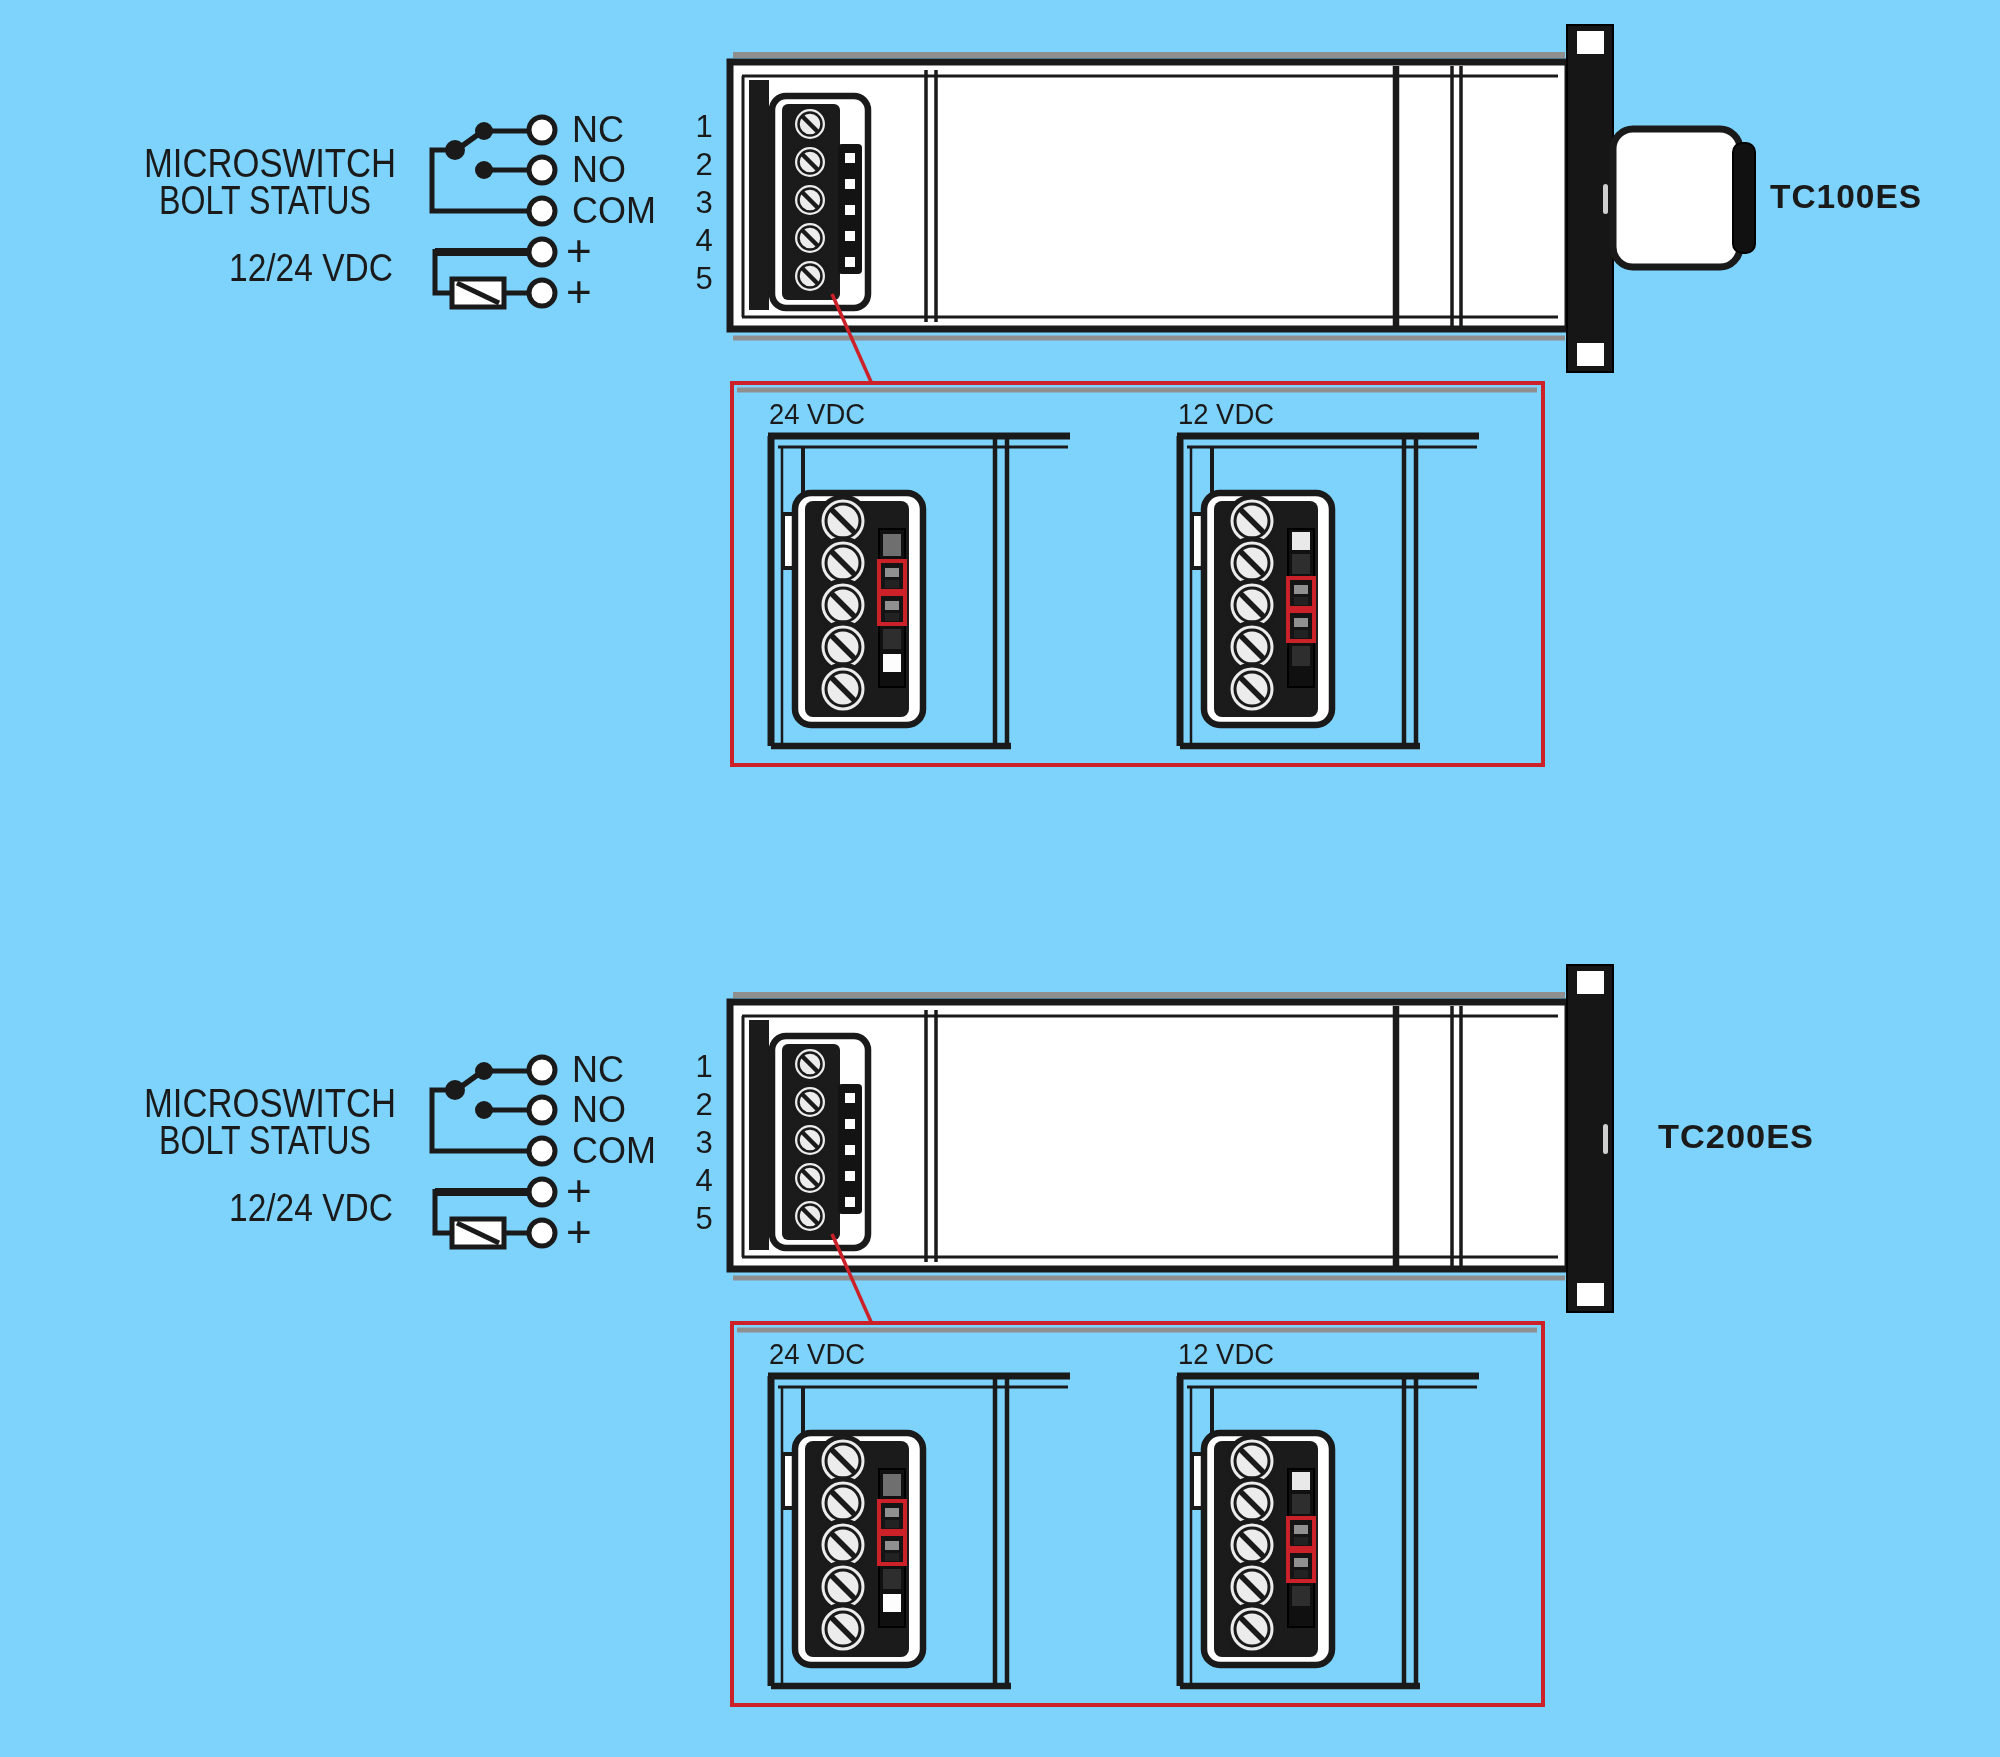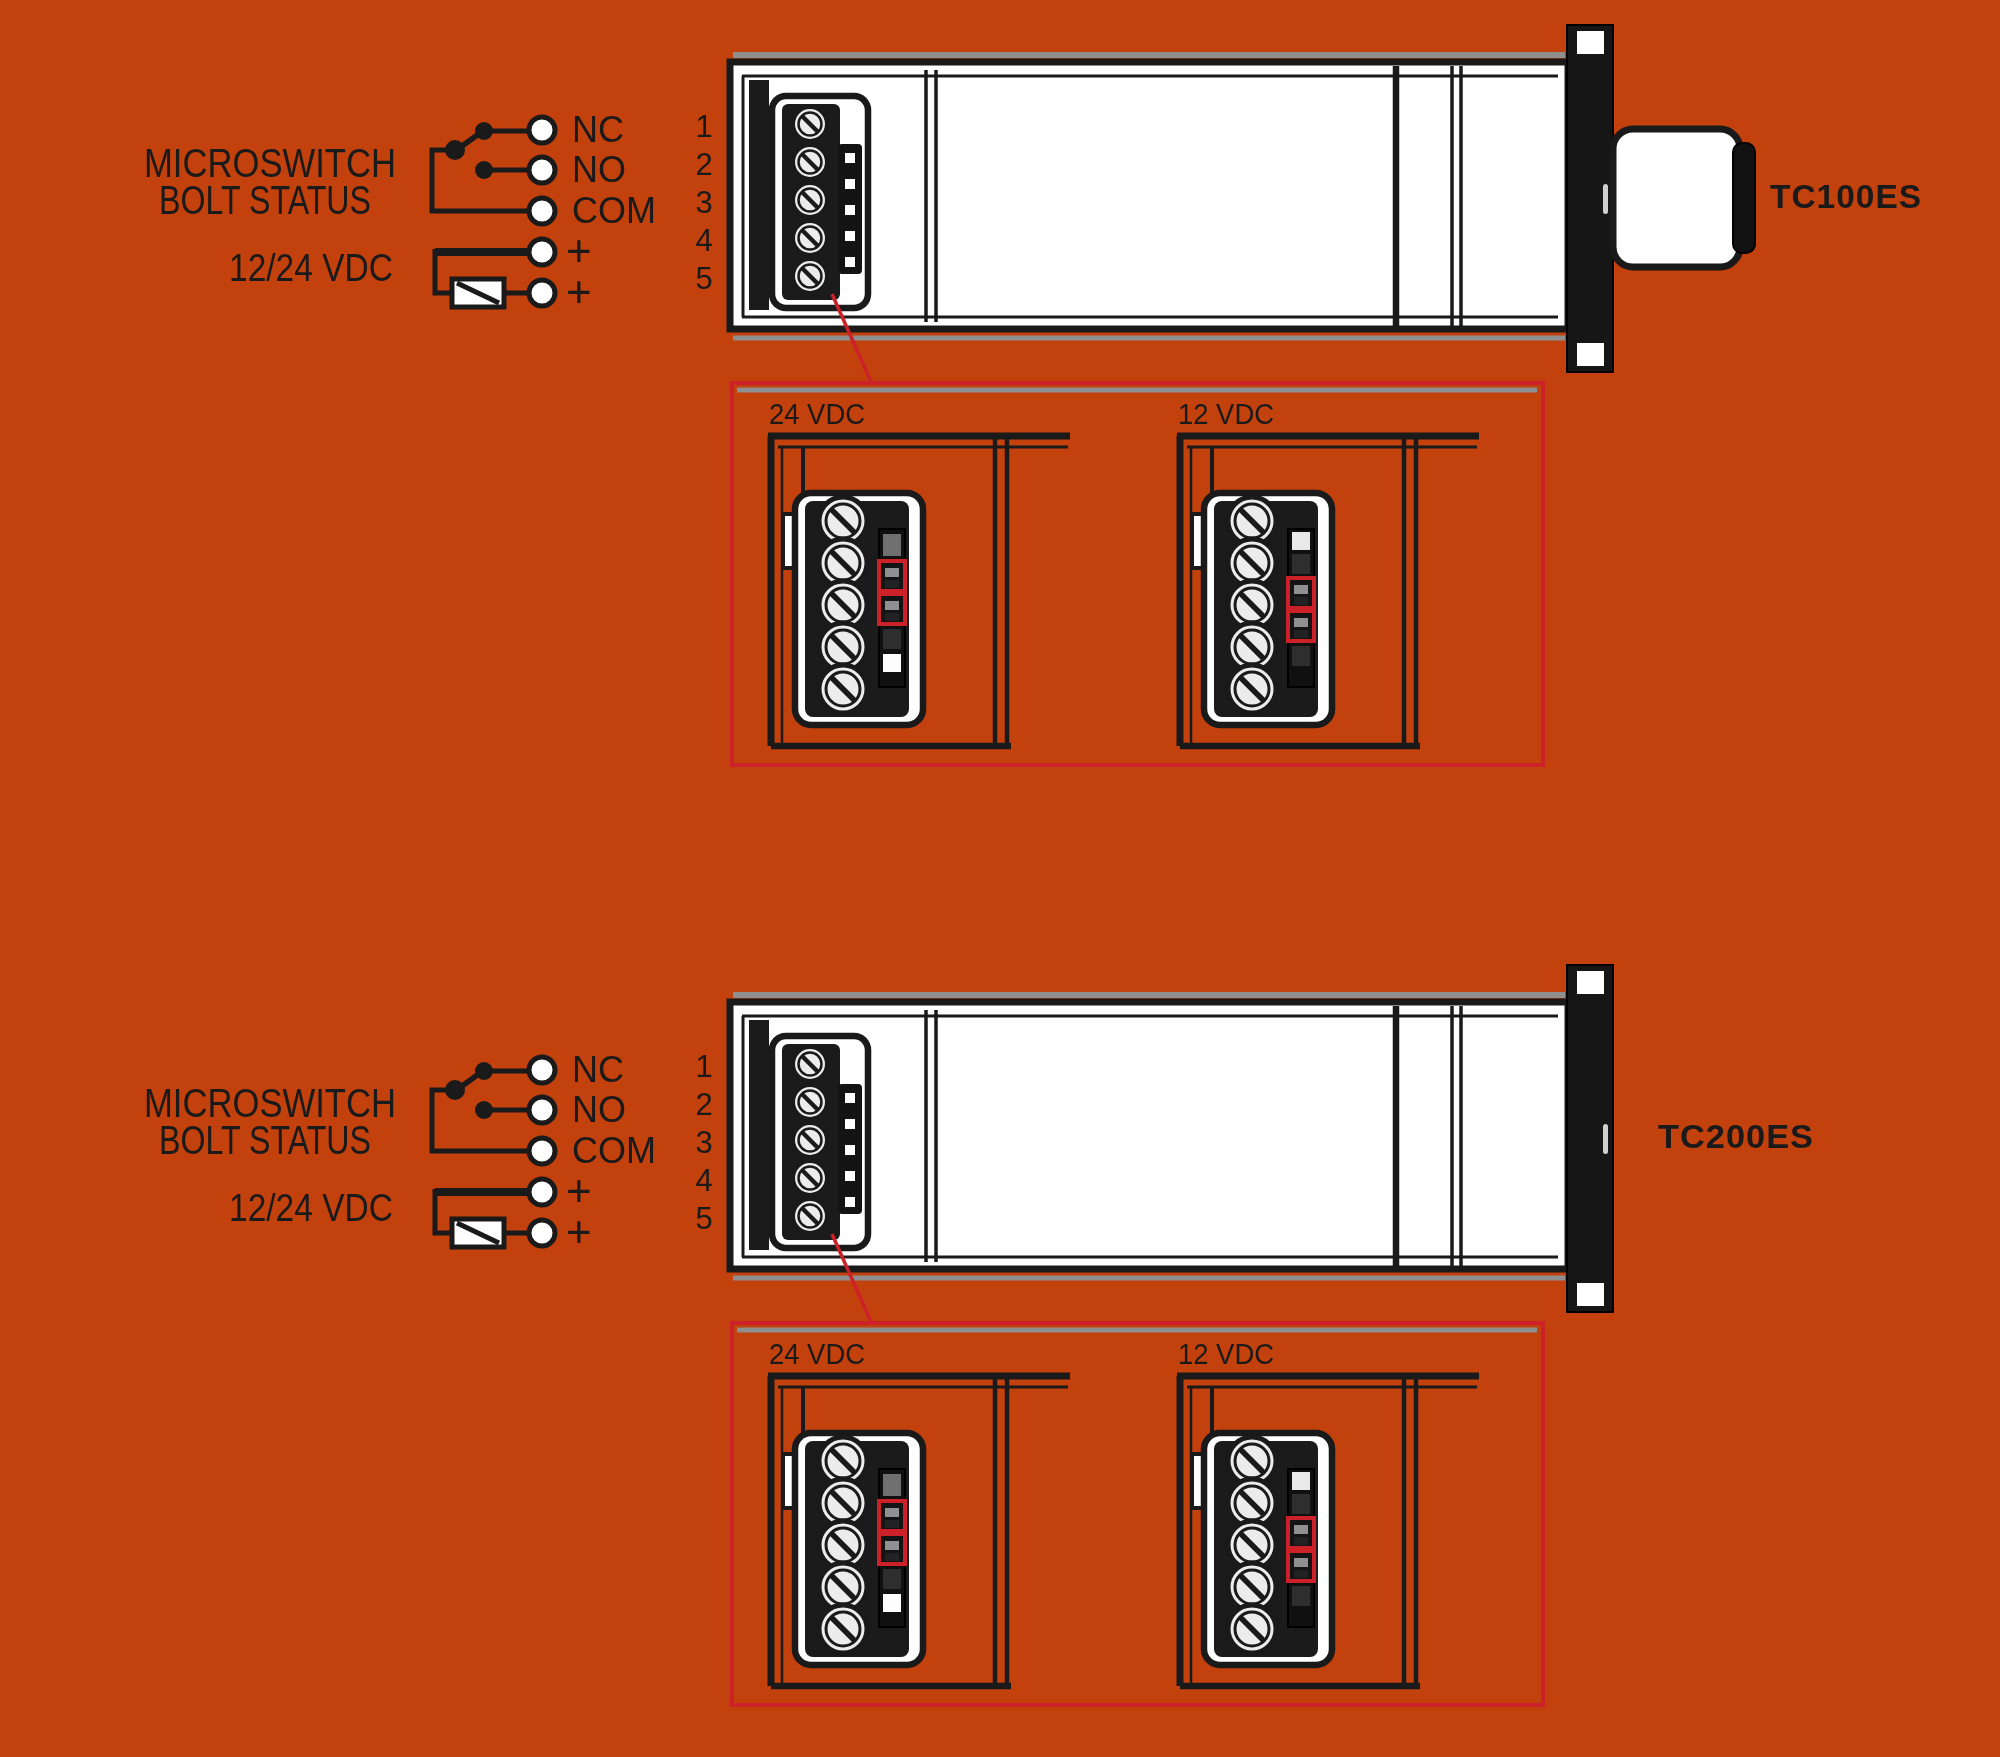--- a/index.html
+++ b/index.html
@@ -1,16 +1,16 @@
 <!DOCTYPE html>
 <html style="--ink: #1a1a1a; --red: #cc2129; --dark: #1b1b1b; --screw: #ececec; --shadow: #8f8f8f;"><head>
 <meta charset="utf-8">
 <style>
   html,body{margin:0;padding:0;background:#ffffff;}
-  .canvas{position:relative;width:2000px;height:1757px;background:#c2410c;overflow:hidden;}
+  .canvas{position:relative;width:2000px;height:1757px;background:#7dd3fc;overflow:hidden;}
   svg{position:absolute;left:0;top:0;}
   text{font-family:"Liberation Sans","DejaVu Sans",sans-serif;fill:var(--ink,#1a1a1a);}
   .ln{stroke:var(--ink,#1a1a1a);fill:none;}
   .w2{stroke-width:2.5}.w3{stroke-width:3}.w35{stroke-width:3.5}.w4{stroke-width:4}
   .w45{stroke-width:4.5}.w5{stroke-width:5}.w55{stroke-width:5.5}.w65{stroke-width:6.5}
   .w7{stroke-width:7}.w8{stroke-width:8}
   .fw{fill:#ffffff;}
   .fd{fill:var(--dark,#1b1b1b);stroke:none;}
   .fink{fill:var(--ink,#1a1a1a);stroke:none;}
   .screw{fill:var(--screw,#ececec);stroke:var(--ink,#1a1a1a);}

